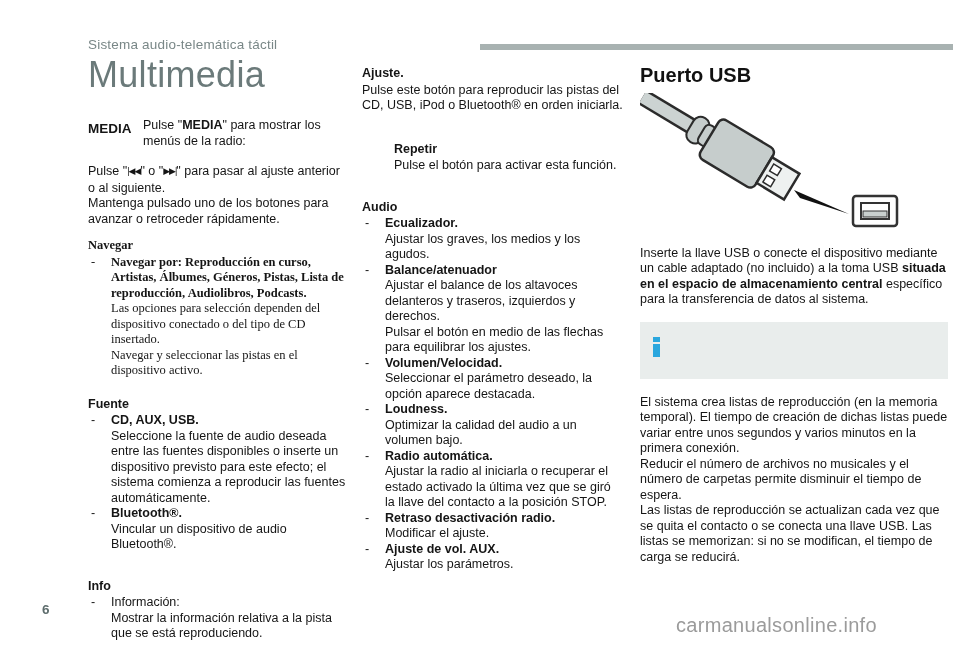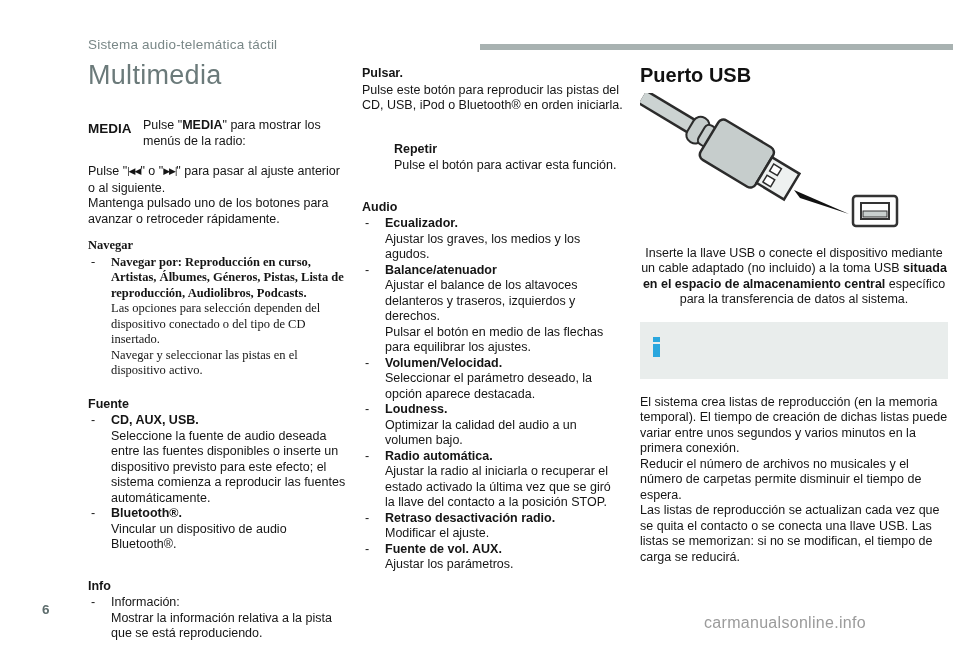--- a/index.html
+++ b/index.html
@@ -20,21 +20,21 @@
     position:absolute;left:480px;top:44px;width:473px;height:6px;
     background:#a8b2b1;
   }
 
   .col{position:absolute;top:60px;font-size:12.5px;line-height:15.5px;}
   .col1{left:88px;width:258px;}
   .col2{left:362px;width:262px;}
   .col3{left:640px;width:308px;}
 
   .doc-title{
-    font-size:27px;font-weight:400;color:#6b7a7a;
+    font-size:36px;font-weight:400;color:#6b7a7a;
     margin:0 0 15px 0;letter-spacing:.3px;line-height:30px;
   }
   .usb-title{font-size:20px;font-weight:700;color:#111;margin:3px 0 6px 0;line-height:24px;}
 
   p{margin:0;}
   .media-row{display:flex;margin-bottom:15px;margin-top:28px;}
   .media-label{font-weight:700;font-size:13.5px;flex:none;width:47px;margin-right:8px;padding-top:3px;}
 
   .skip-icon{font-size:9px;letter-spacing:-1px;position:relative;top:-1px;}
 
@@ -49,39 +49,39 @@
   .blk-audio{margin-top:26px;}
 
   .li{display:flex;}
   .li .dash{flex:none;width:20px;padding-left:3px;}
   .li .content{flex:1;}
   .term{font-weight:700;}
   .term.regular{font-weight:400;}
 
   .usb-figure{margin:4px 0 8px 0;}
 
-  .usb-note{margin-top:2px;text-align:center;}
+  .usb-note{margin-top:2px;}
 
   .info-box{
     background:#e9edec;
     display:flex;
     padding:13px 12px 14px 11px;
     margin:14px 0 0 0;
     min-height:30px;
   }
   .i-icon{flex:none;margin:2px 10px 0 2px;}
   .closing{margin-top:16px;}
 
   .page-num{
     position:absolute;left:42px;top:602px;
     font-size:13.5px;font-weight:700;color:#5d6c6c;
   }
   .watermark{
-    position:absolute;left:704px;top:614px;
-    font-size:16px;color:#9b9b9b;letter-spacing:.3px;
+    position:absolute;left:676px;top:614px;
+    font-size:20px;color:#9b9b9b;letter-spacing:.3px;
   }
 </style>
 </head>
 <body>
 
 <div class="page">
 
   <div class="small-header">Sistema audio-telemática táctil</div>
   <div class="top-bar"></div>
 
@@ -133,21 +133,21 @@
         <div class="content">
           <p class="term regular">Información:</p>
           <p>Mostrar la información relativa a la pista que se está reproduciendo.</p>
         </div>
       </div>
     </div>
   </div>
 
   <div class="col col2">
     <div class="blk-aleat">
-      <p class="sec-heading">Pulsar.</p>
+      <p class="sec-heading">Ajuste.</p>
       <p>Pulse este botón para reproducir las pistas del CD, USB, iPod o Bluetooth® en orden iniciarla.</p>
     </div>
 
     <div class="blk-repetir">
       <p class="sec-heading">Repetir</p>
       <p>Pulse el botón para activar esta función.</p>
     </div>
 
     <div class="blk-audio">
       <p class="sec-heading">Audio</p>
@@ -191,21 +191,21 @@
       <div class="li">
         <span class="dash">-</span>
         <div class="content">
           <p class="term">Retraso desactivación radio.</p>
           <p>Modificar el ajuste.</p>
         </div>
       </div>
       <div class="li">
         <span class="dash">-</span>
         <div class="content">
-          <p class="term">Fuente de vol. AUX.</p>
+          <p class="term">Ajuste de vol. AUX.</p>
           <p>Ajustar los parámetros.</p>
         </div>
       </div>
     </div>
   </div>
 
   <div class="col col3">
     <h2 class="usb-title">Puerto USB</h2>
 
     <div class="usb-figure">

